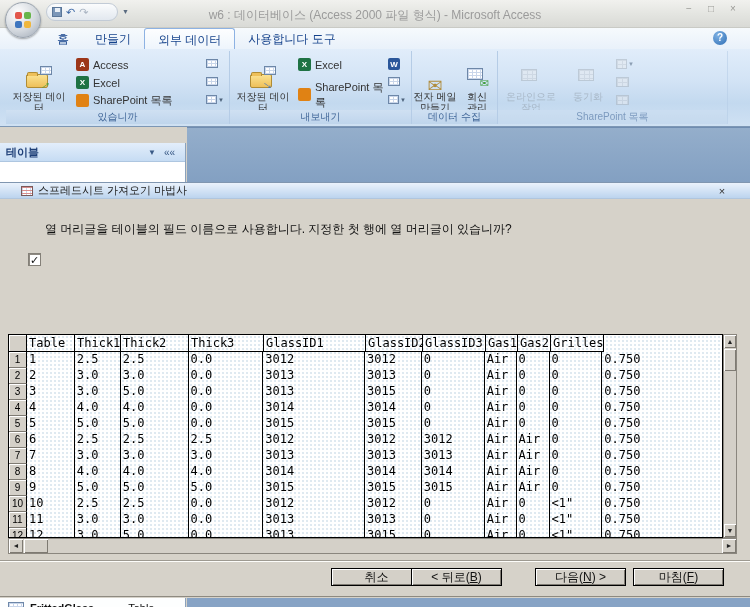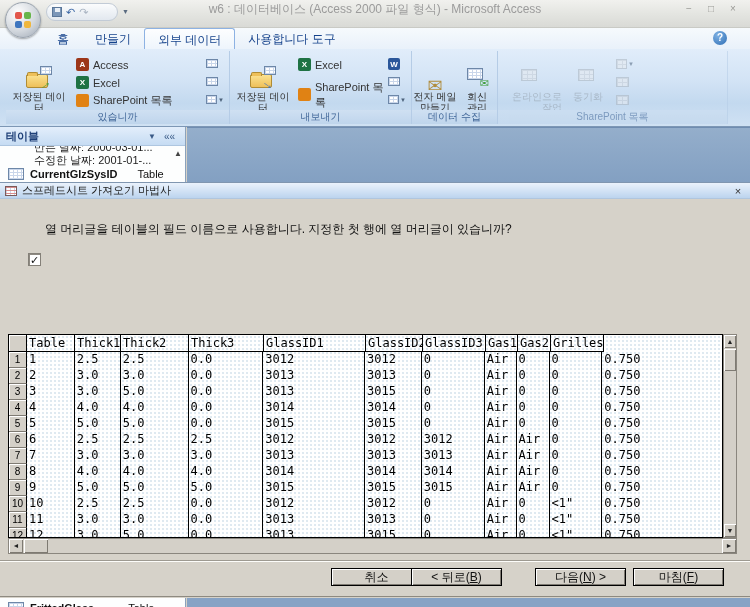--- a/index.html
+++ b/index.html
@@ -18,21 +18,21 @@
     grid-template-columns:7px 7px; grid-template-rows:7px 7px; gap:2px;}
   .office-logo span{ border-radius:2px; }
   .ol1{background:#e2574c}.ol2{background:#67b54b}.ol3{background:#3f76bf}.ol4{background:#efb73e}
   .qat{ position:absolute; left:46px; top:3px; height:18px; width:72px; border-radius:9px;
     background:linear-gradient(#fbfcfd,#e2e8ef); border:1px solid #c2cbd6; display:flex; align-items:center; padding:0 5px; gap:4px;}
   .qat .disk{ width:10px; height:10px; background:#7b96b8; border:1px solid #5a7699; position:relative;}
   .qat .disk::before{content:""; position:absolute; left:2px; top:0; width:5px; height:4px; background:#e8eef5;}
   .qat .undo{ color:#3b67a5; font-size:11px; line-height:10px;}
   .qat .redo{ color:#a9b4c2; font-size:11px; line-height:10px;} 
   .qat-caret{ position:absolute; left:122px; top:8px; font-size:7px; color:#5a6b80;}
-  .win-title{ position:absolute; left:150px; right:150px; top:1px; text-align:center;
+  .win-title{ position:absolute; left:150px; right:150px; top:7px; text-align:center;
     font-size:12px; color:#9b9b9b; white-space:nowrap; overflow:hidden;}
   .win-controls{ position:absolute; right:10px; top:3px; display:flex; gap:8px; color:#9a9a96; font-size:10px;}
   .win-controls span{ width:14px; text-align:center; cursor:default;}
   
   .tabrow{ position:absolute; left:0; top:28px; width:750px; height:21px;
     background:linear-gradient(#f6fafd,#e9f1fa); }
   .tabs{ position:absolute; left:44px; top:0; height:21px; display:flex; }
   .tab{ padding:3px 13px 0 13px; font-size:12px; color:#15428b; height:21px; }
   .tab.selected{ background:linear-gradient(#fdfeff,#eef5fc); border:1px solid #8db2e3; border-bottom:none;
     border-radius:3px 3px 0 0; color:#15428b;}
@@ -71,39 +71,39 @@
   .smallbtn .mini-table{ position:static; }
   .caret{ font-size:6px; color:#4d637c;}
   .envelope{ font-size:18px; color:#b08d3e; line-height:18px;}
   .gray-table{ width:16px; height:12px; background:#e7ebef; border:1px solid #aab4be;
     background-image:linear-gradient(#c9cfd6 1px,transparent 1px),linear-gradient(90deg,#c9cfd6 1px,transparent 1px);
     background-size:5px 4px;}
   .disabled{ opacity:.55; color:#7d8894;}
   .disabled .bigbtn, .rgroup.disabled{ color:#8e99a4; }
   
   .navstrip{ position:absolute; left:0; top:127px; width:750px; height:55px;}
-  .navpane{ position:absolute; left:0; top:0; width:186px; height:67px; background:#fff; border-right:1px solid #8ba2bc; overflow:hidden;}
+  .navpane{ position:absolute; left:0; top:16px; width:186px; height:67px; background:#fff; border-right:1px solid #8ba2bc; overflow:hidden;}
   .navpane-header{ height:19px; background:linear-gradient(#e3eefb,#c6dcf3); color:#1e3f77; font-size:11px; font-weight:bold;
     display:flex; align-items:center; padding:0 6px; border-bottom:1px solid #aec6e0;}
   .navpane-header .spacer{flex:1}
   .nav-hbtn{ font-size:8px; color:#3a5a86; font-weight:normal; padding:0 4px;}
   .nav-body{ position:relative; height:36px; overflow:hidden; padding-left:8px; background:#fdfefe;}
   .nav-line{ font-size:11px; color:#1c1c1c; line-height:13px; padding-left:26px; white-space:nowrap;}
   .nav-line.clip{ margin-top:-5px;}
   .nav-item{ display:flex; align-items:center; gap:6px; font-size:11px; color:#111; margin-top:1px; white-space:nowrap;}
   .nav-item .name{ font-weight:bold;}
   .nav-item .type{ margin-left:14px;}
   .nav-scrollup{ position:absolute; right:3px; top:3px; font-size:8px; color:#444;}
   .workspace{ position:absolute; left:187px; top:0; right:0; bottom:0;
     background:linear-gradient(#94aecb,#83a0c2); border-top:1px solid #6f8cb0;}
   
   .dialog{ position:absolute; left:0; top:182px; width:750px; height:415px; background:#d6d2c9;
     border-top:1px solid #8096b0; border-bottom:1px solid #8e8a80;}
   .dlg-titlebar{ position:absolute; left:0; top:0; width:750px; height:16px;
-    background:linear-gradient(#eaf2fc,#bcd4ee); display:flex; align-items:center; gap:5px; padding:0 5px;
+    background:linear-gradient(#eaf2fc,#bcd4ee); display:flex; align-items:center; gap:5px; padding:0 21px;
     font-size:11px; color:#1c1c1c; border-bottom:1px solid #b0c6de;}
   .dlg-icon{ width:12px; height:10px; background:#fff; border:1px solid #7a5a5a;
     background-image:linear-gradient(#d98d8d 1px,transparent 1px),linear-gradient(90deg,#c9d6ea 1px,transparent 1px);
     background-size:4px 3px;}
   .dlg-close{ margin-left:auto; font-size:11px; color:#333; width:14px; text-align:center;}
   .instruction{ position:absolute; left:45px; top:38px; font-size:12px; color:#111;}
   .chkrow{ position:absolute; left:28px; top:66px; height:20px; display:flex; align-items:center;}
   .chk{ width:13px; height:13px; background:#fff; border:1px solid #848078;
     box-shadow:inset 1px 1px 0 #8e8a82, inset -1px -1px 0 #fff; font-size:11px; line-height:12px; text-align:center; color:#111;}
   .chk-labelbox{ margin-left:4px; width:230px; height:18px; border:1px solid #9a9a93; padding:1px 5px;
@@ -275,21 +275,21 @@
         <span class="bicon" style="width:20px;">
           <span class="mini-table" style="left:0;top:2px;width:16px;height:12px;"></span>
           <span class="envelope" style="position:absolute;right:-2px;bottom:-4px;font-size:11px;color:#3e9e3a;">✉</span>
         </span><span>회신
 관리</span>
       </div>
       <div class="rgroup-label">데이터 수집</div>
     </div>
 
     <div class="rgroup disabled" style="left:498px;width:230px;">
-      <div class="bigbtn" style="left:2px;width:62px;text-align:right;">
+      <div class="bigbtn" style="left:2px;width:62px;">
         <span class="bicon" style="width:20px;">
           <span class="gray-table" style="position:absolute;left:0;top:3px;"></span>
         </span><span>온라인으로
 작업</span>
       </div>
       <div class="bigbtn" style="left:66px;width:48px;">
         <span class="bicon" style="width:20px;">
           <span class="gray-table" style="position:absolute;left:0;top:3px;"></span>
         </span><span>동기화</span>
       </div>
@@ -309,30 +309,20 @@
     </div>
   </div>
 
   <div class="navstrip">
     <div class="navpane">
       <div class="navpane-header">
         <span>테이블</span>
         <span class="spacer"></span>
         <span class="nav-hbtn">▼</span>
         <span class="nav-hbtn" style="font-size:10px;">««</span>
-      </div>
-      <div class="nav-body">
-        <div class="nav-line clip">만든 날짜: 2000-03-01...</div>
-        <div class="nav-line">수정한 날짜: 2001-01-...</div>
-        <div class="nav-item">
-          <span class="mini-table" style="position:static;width:16px;height:12px;"></span>
-          <span class="name">CurrentGlzSysID</span>
-          <span class="type">Table</span>
-        </div>
-        <span class="nav-scrollup">▲</span>
       </div>
     </div>
     <div class="workspace"></div>
   </div>
 
   <div class="dialog">
     <div class="dlg-titlebar">
       <span class="dlg-icon"></span>
       <span>스프레드시트 가져오기 마법사</span>
       <span class="dlg-close">×</span>

